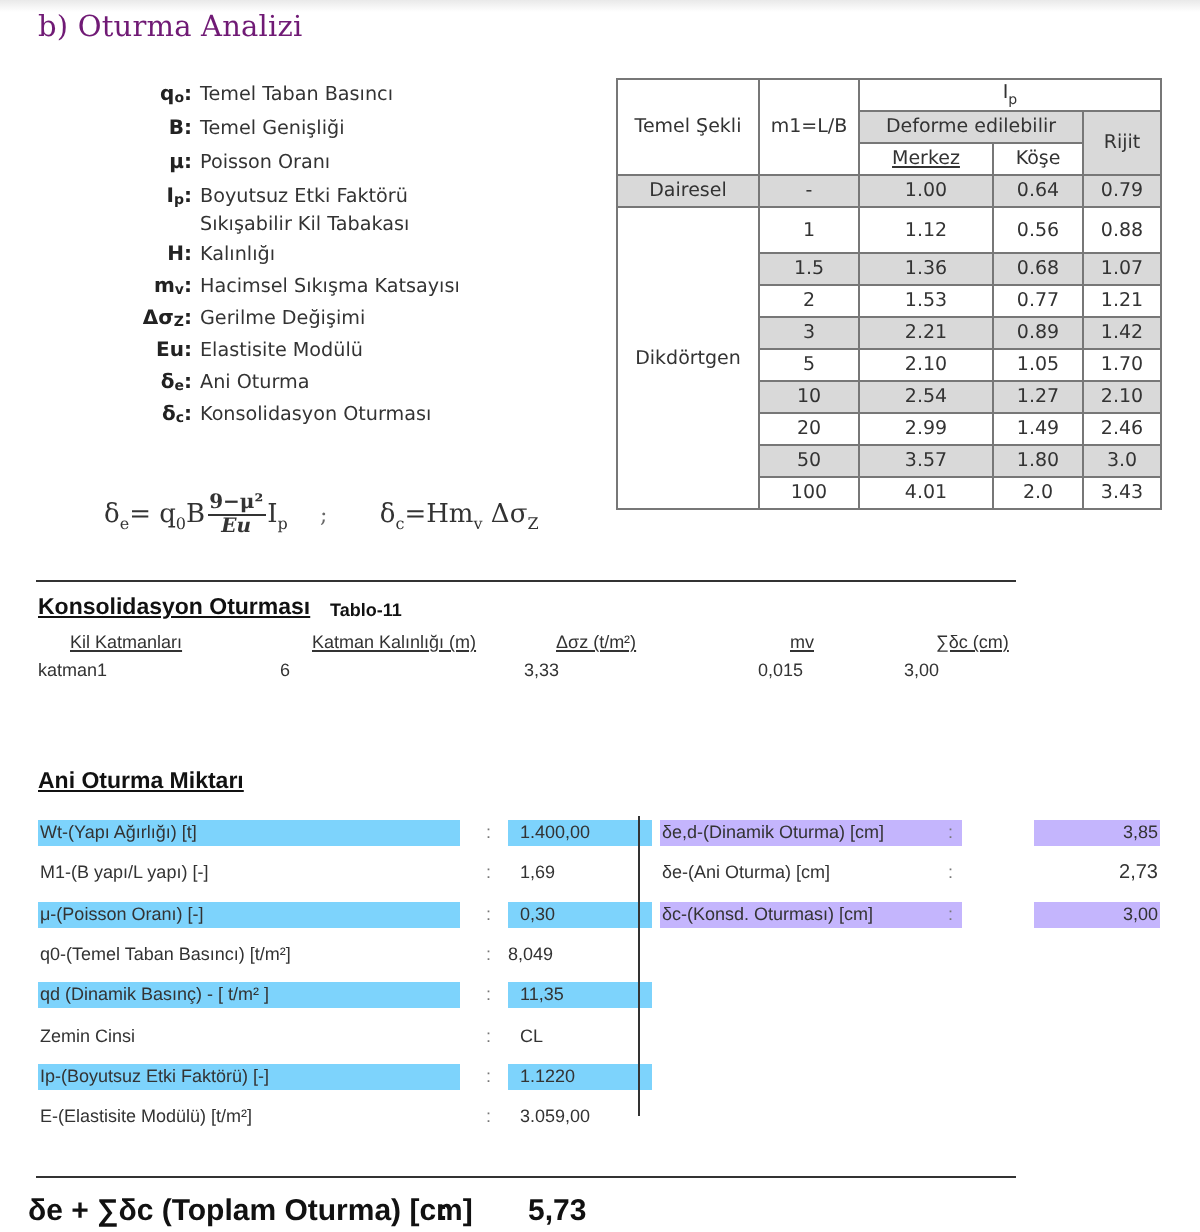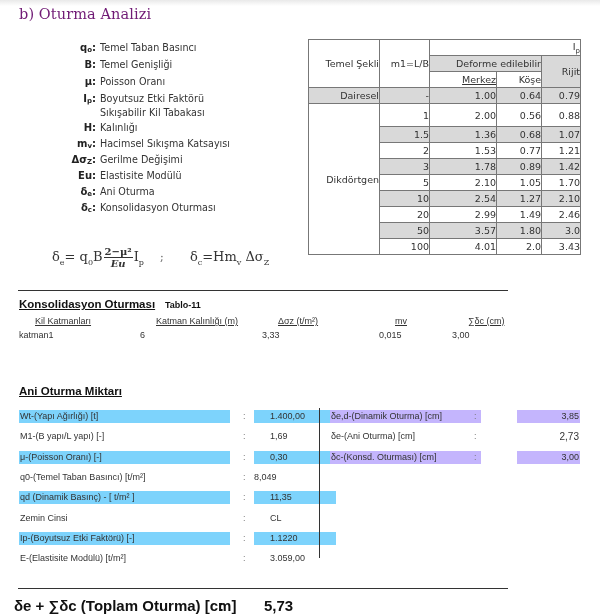--- a/index.html
+++ b/index.html
@@ -20,41 +20,41 @@
   .legend .desc { position: absolute; left: 80px; white-space: nowrap; font-size: 9.6px; }
   
   .formula { position: absolute; left: 52px; top: 246px; font-family: "DejaVu Serif", serif; font-size: 13px; color: #333; white-space: nowrap; }
   .formula .frac { display: inline-block; vertical-align: middle; text-align: center; font-size: 10px; margin: 0 1px; }
   .formula .frac .num { display: block; border-bottom: 1px solid #333; font-weight: bold; padding: 0 1px; }
   .formula .frac .den { display: block; font-style: italic; font-weight: bold; }
   .formula .sep { margin: 0 22px 0 12px; font-size: 11px; color: #666; }
   .formula sub { font-size: 8px; }
   
   table.ip { position: absolute; left: 308px; top: 39px; border-collapse: collapse; font-family: "DejaVu Sans", sans-serif; font-size: 9.5px; color: #333; }
-  table.ip td { border: 1px solid #777; text-align: right; padding: 0; height: 15px; }
+  table.ip td { border: 1px solid #777; text-align: center; padding: 0; height: 15px; }
   table.ip .shade td.v, table.ip td.shade { background: #d9d9d9; }
   table.ip td.c0 { width: 70px; }
   table.ip td.c1 { width: 49px; }
   table.ip td.c2 { width: 66px; text-decoration: underline; }
   table.ip td.c3 { width: 44px; }
   table.ip td.c4 { width: 38px; }
   table.ip tr.tall td { height: 22px; }
   
   .rule { position: absolute; left: 18px; width: 490px; height: 1px; background: #333; }
   .vrule { position: absolute; left: 319px; top: 408px; width: 1px; height: 150px; background: #333; }
   
   .sec-title { position: absolute; left: 19px; font-family: "Liberation Sans", sans-serif; font-weight: bold; font-size: 11.5px; text-decoration: underline; color: #111; }
   .tablo { position: absolute; left: 165px; top: 300px; font-weight: bold; font-size: 9px; color: #111; }
   .kons-h, .kons-v { position: absolute; top: 0; font-size: 9px; color: #333; white-space: nowrap; }
   .kons-h { text-decoration: underline; }
   
   .arow { position: absolute; left: 19px; height: 13px; font-size: 9px; color: #333; }
   .arow .lbl { position: absolute; left: 0; top: 0; width: 210px; height: 13px; line-height: 13px; padding-left: 1px; white-space: nowrap; }
   .arow .col { position: absolute; left: 224px; top: 0; line-height: 13px; color: #777; }
-  .arow .val { position: absolute; left: 235px; top: 0; width: 66px; height: 13px; line-height: 13px; padding-left: 16px; white-space: nowrap; }
+  .arow .val { position: absolute; left: 235px; top: 0; width: 66px; height: 13px; line-height: 13px; padding-left: 6px; white-space: nowrap; }
   .arow.g .lbl, .arow.g .val { background: #7dd3fc; }
   .rrow { position: absolute; left: 330px; height: 13px; font-size: 9px; color: #333; }
   .rrow .lbl { position: absolute; left: 0; top: 0; width: 150px; height: 13px; line-height: 13px; white-space: nowrap; padding-left: 1px; }
   .rrow .col { position: absolute; left: 144px; top: 0; line-height: 13px; color: #777; }
   .rrow .val { position: absolute; left: 187px; top: 0; width: 62px; height: 13px; line-height: 13px; text-align: right; white-space: nowrap; padding-right: 1px; }
   .rrow.g .lbl, .rrow.g .val { background: #c4b5fd; }
   .rrow.big .val { font-size: 10px; }
   .total { position: absolute; left: 14px; top: 597px; font-weight: bold; font-size: 15px; color: #111; white-space: nowrap; }
   .total .col { position: absolute; left: 205px; top: 0; }
   .total .val { position: absolute; left: 250px; top: 0; }
@@ -106,21 +106,21 @@
       <span class="sym"><span>δ</span><sub>e</sub>:</span>
       <span class="desc">Ani Oturma</span>
     </div>
   <div class="row" style="top:160px">
       <span class="sym"><span>δ</span><sub>c</sub>:</span>
       <span class="desc">Konsolidasyon Oturması</span>
     </div>
 </div>
 
 <div class="formula">
-  <span><span>δ</span><sub>e</sub><span>= q</span><sub>0</sub><span>B</span><span class="frac"><span class="num">2−μ²</span><span class="den">Eu</span></span><span>I</span><sub>p</sub></span>
+  <span><span>δ</span><sub>e</sub><span>= q</span><sub>0</sub><span>B</span><span class="frac"><span class="num">9−μ²</span><span class="den">Eu</span></span><span>I</span><sub>p</sub></span>
   <span class="sep">;</span>
   <span><span>δ</span><sub>c</sub><span>=Hm</span><sub>v</sub><span> Δσ</span><sub>Z</sub></span>
 </div>
 
 <table class="ip">
   <tbody>
       <tr>
     <td class="c0" rowspan="3">Temel Şekli</td>
     <td class="c1" rowspan="3">m1=L/B</td>
     <td colspan="3"><span>I</span><sub style="font-size:7px">p</sub></td>
@@ -136,39 +136,39 @@
   <tr>
     <td class="shade">Dairesel</td>
     <td class="shade">-</td>
     <td class="shade">1.00</td>
     <td class="shade">0.64</td>
     <td class="shade">0.79</td>
   </tr>
   <tr class="tall">
     <td rowspan="9">Dikdörtgen</td>
     <td>1</td>
-    <td>2.00</td>
+    <td>1.12</td>
     <td>0.56</td>
     <td>0.88</td>
   </tr>
   <tr>
     <td class="shade">1.5</td>
     <td class="shade">1.36</td>
     <td class="shade">0.68</td>
     <td class="shade">1.07</td>
   </tr>
   <tr>
     <td>2</td>
     <td>1.53</td>
     <td>0.77</td>
     <td>1.21</td>
   </tr>
   <tr>
     <td class="shade">3</td>
-    <td class="shade">1.78</td>
+    <td class="shade">2.21</td>
     <td class="shade">0.89</td>
     <td class="shade">1.42</td>
   </tr>
   <tr>
     <td>5</td>
     <td>2.10</td>
     <td>1.05</td>
     <td>1.70</td>
   </tr>
   <tr>

